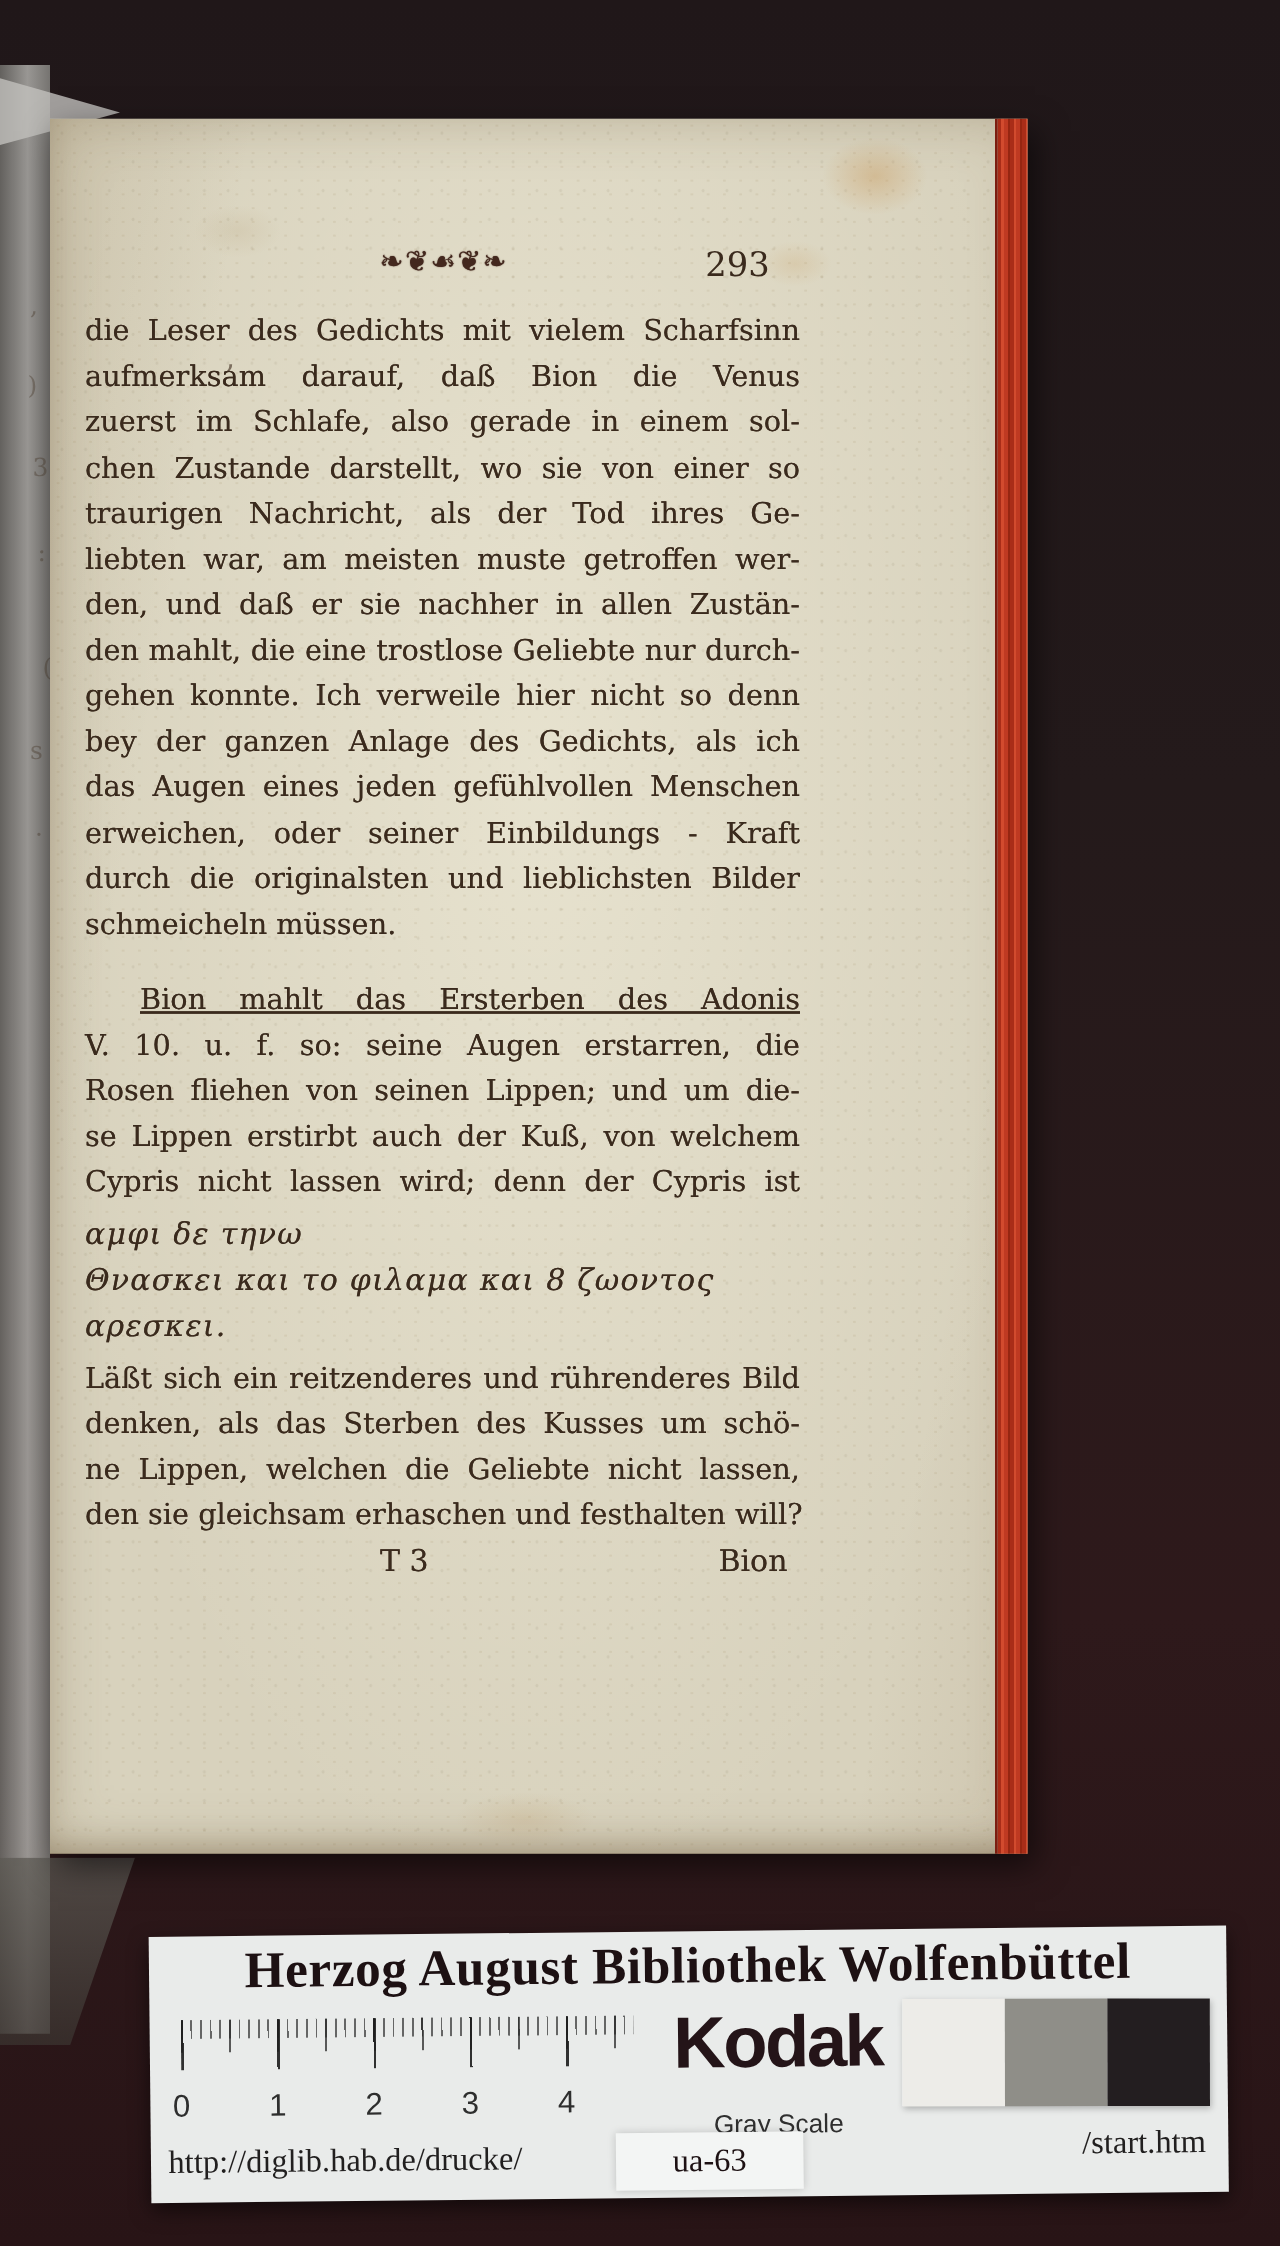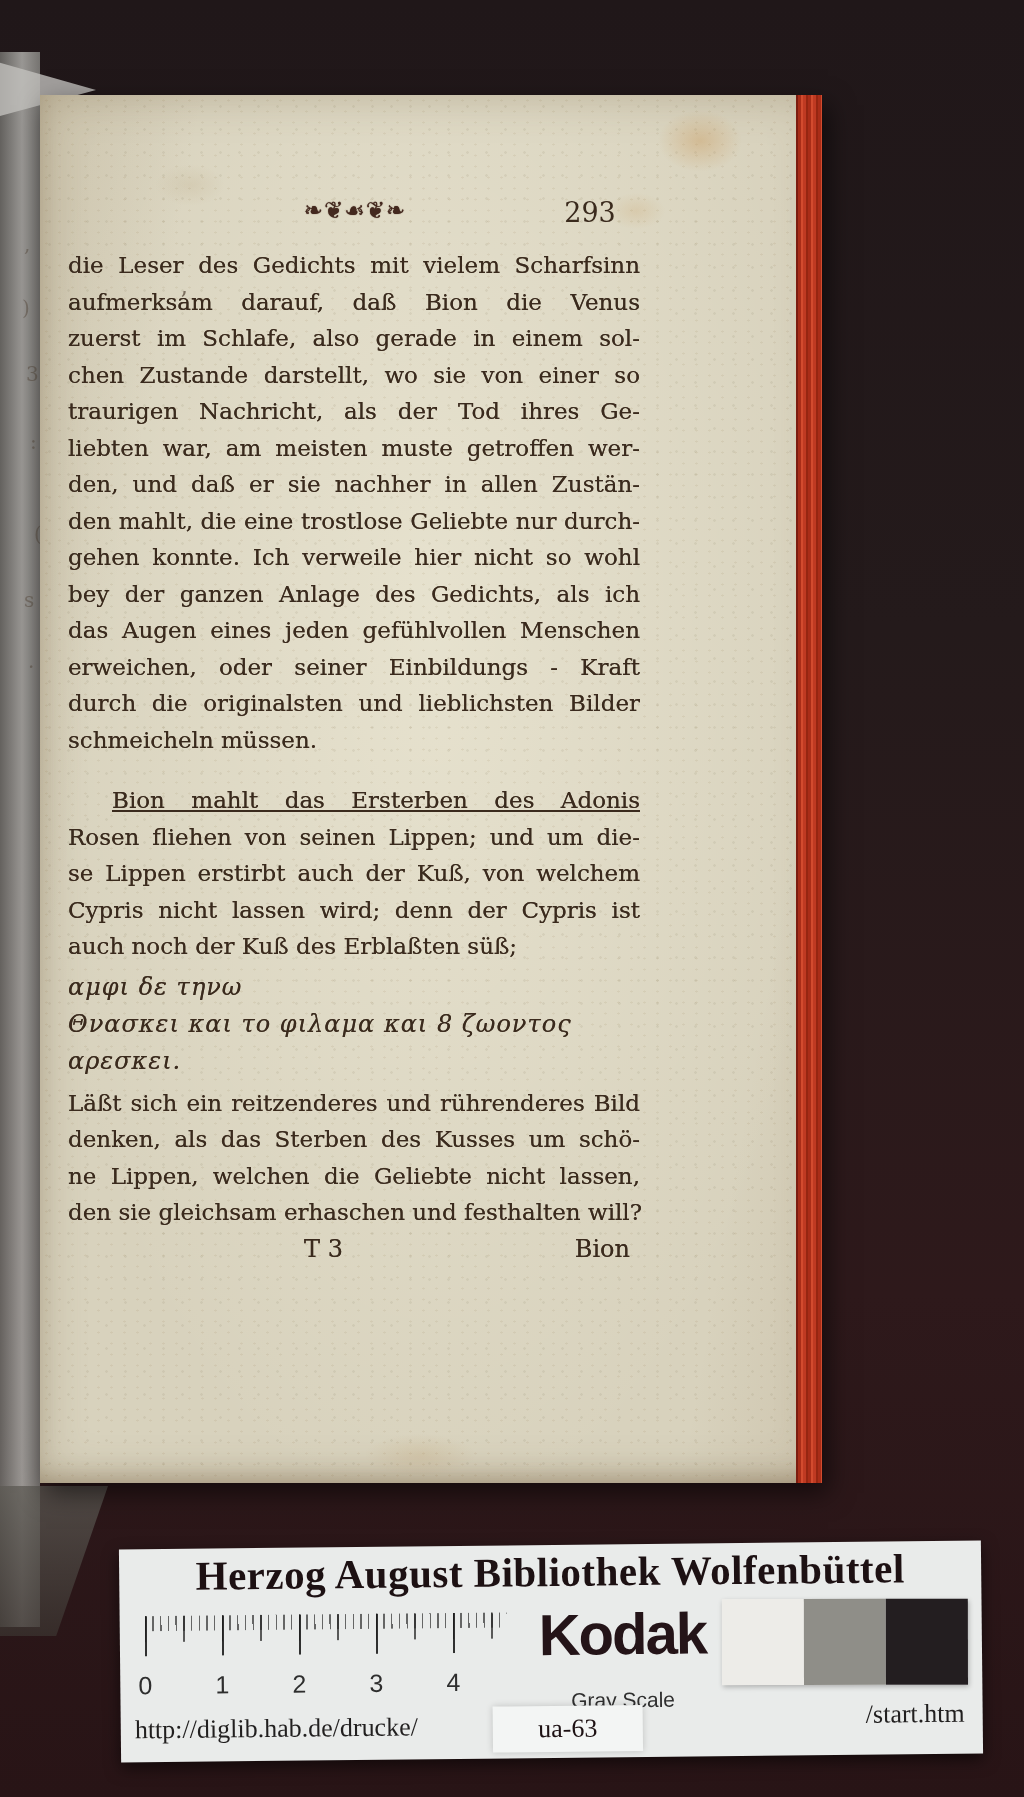--- a/index.html
+++ b/index.html
@@ -120,31 +120,31 @@
 
     <div class="text">
       <div class="ln">die Leser des Gedichts mit vielem Scharfsinn</div>
       <div class="ln">aufmerksam darauf, daß Bion die Venus</div>
       <div class="ln">zuerst im Schlafe, also gerade in einem sol-</div>
       <div class="ln">chen Zustande darstellt, wo sie von einer so</div>
       <div class="ln">traurigen Nachricht, als der Tod ihres Ge-</div>
       <div class="ln">liebten war, am meisten muste getroffen wer-</div>
       <div class="ln">den, und daß er sie nachher in allen Zustän-</div>
       <div class="ln">den mahlt, die eine trostlose Geliebte nur durch-</div>
-      <div class="ln">gehen konnte. Ich verweile hier nicht so wohl</div>
+      <div class="ln">gehen konnte. Ich verweile hier nicht so denn</div>
       <div class="ln">bey der ganzen Anlage des Gedichts, als ich</div>
       <div class="ln">das Augen eines jeden gefühlvollen Menschen</div>
       <div class="ln">erweichen, oder seiner Einbildungs - Kraft</div>
       <div class="ln">durch die originalsten und lieblichsten Bilder</div>
       <div class="ln end">schmeicheln müssen.</div>
       <div class="ln ind mtp">Bion mahlt das Ersterben des Adonis</div>
+      <div class="ln">V. 10. u. f. so: seine Augen erstarren, die</div>
       <div class="ln">Rosen fliehen von seinen Lippen; und um die-</div>
       <div class="ln">se Lippen erstirbt auch der Kuß, von welchem</div>
       <div class="ln">Cypris nicht lassen wird; denn der Cypris ist</div>
-      <div class="ln end">auch noch der Kuß des Erblaßten süß;</div>
       <div class="gk r mtg">αμφι δε τηνω</div>
       <div class="gk c">Θνασκει και το φιλαμα και 8 ζωοντος</div>
       <div class="gk c">αρεσκει.</div>
       <div class="ln mtq">Läßt sich ein reitzenderes und rührenderes Bild</div>
       <div class="ln">denken, als das Sterben des Kusses um schö-</div>
       <div class="ln">ne Lippen, welchen die Geliebte nicht lassen,</div>
       <div class="ln end">den sie gleichsam erhaschen und festhalten will?</div>
       <div class="sigrow">
         <span class="sig">T 3</span>
         <span class="catch">Bion</span>

